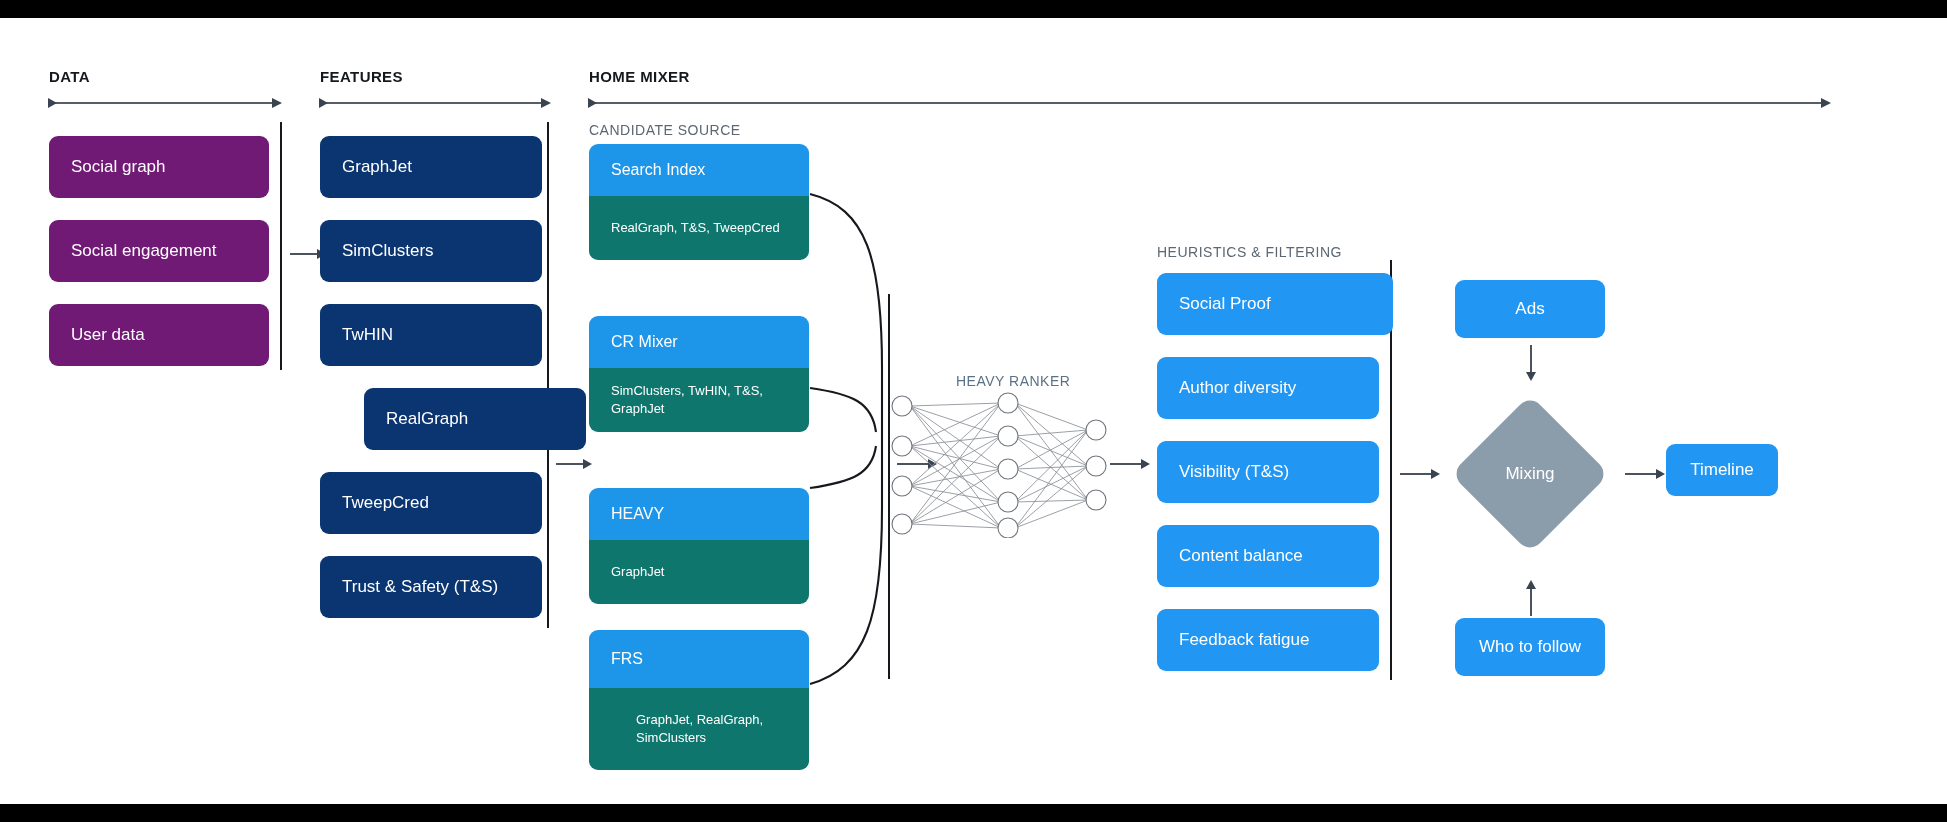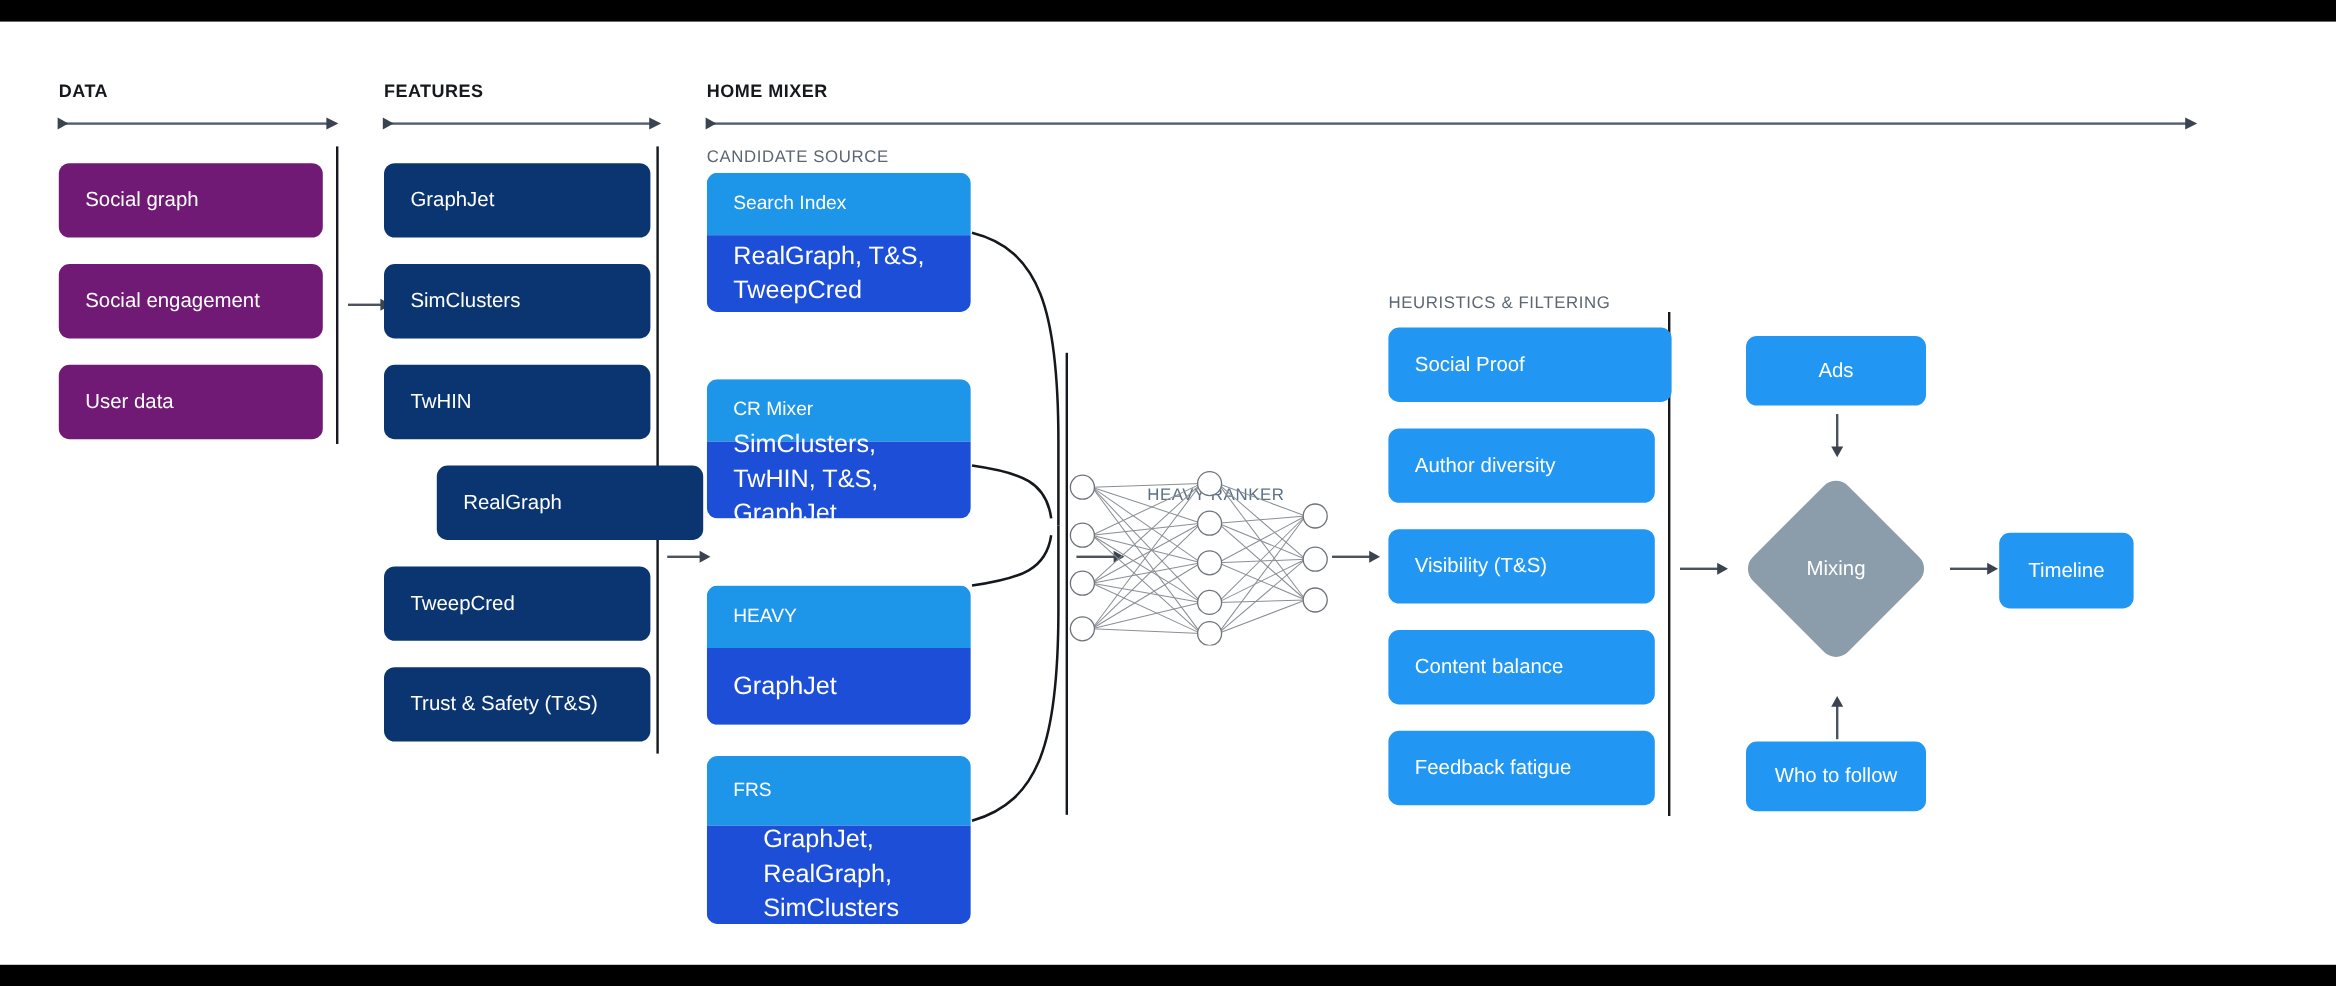--- a/index.html
+++ b/index.html
@@ -3,40 +3,40 @@
 <meta charset="utf-8">
 <style>
   html,body{margin:0;padding:0;background:#000;}
   body{width:1947px;height:822px;font-family:"Liberation Sans",sans-serif;overflow:hidden;}
   #stage{position:relative;width:1947px;height:822px;background:#000;}
   #canvas{position:absolute;left:0;top:18px;width:1947px;height:786px;background:#fff;}
   .abs{position:absolute;}
 
   .stage-label{font-size:15px;font-weight:bold;color:#15181c;letter-spacing:.4px;}
   .sub-label{font-size:14px;color:#5b6772;letter-spacing:.5px;}
-  .nn-label{font-size:14px;color:#5b7186;letter-spacing:.5px;margin-top:31px;}
+  .nn-label{font-size:14px;color:#5b7186;letter-spacing:.5px;}
 
   .axis{position:absolute;height:2px;background:#555f6b;}
   .axis:before{content:"";position:absolute;left:-1px;top:-4px;width:0;height:0;
     border-left:9px solid #3a4350;border-top:5px solid transparent;border-bottom:5px solid transparent;}
   .axis:after{content:"";position:absolute;right:-9px;top:-4.5px;width:0;height:0;
     border-left:10px solid #3a4350;border-top:5.5px solid transparent;border-bottom:5.5px solid transparent;}
 
   .divider{position:absolute;width:2px;background:#15181c;}
 
   .box{position:absolute;border-radius:9px;display:flex;align-items:center;
        color:#fff;font-size:17px;box-sizing:border-box;padding-left:22px;}
   .box.data{background:#701a75;}
   .box.feature{background:#0a3571;}
   .box.heur{background:#2196f3;}
   .box.out{background:#2196f3;justify-content:center;padding-left:0;}
 
   .card{position:absolute;border-radius:9px;overflow:hidden;}
   .card .hd{background:#1d95e8;color:#fff;font-size:16px;display:flex;align-items:center;padding-left:22px;box-sizing:border-box;}
-  .card .bd{background:#1d4ed8;color:#fff;font-size:21px;display:flex;align-items:center;padding:0 18px 0 22px;box-sizing:border-box;line-height:1.35;}
+  .card .bd{background:#0f766e;color:#fff;font-size:13px;display:flex;align-items:center;padding:0 18px 0 22px;box-sizing:border-box;line-height:1.35;}
 
   .arrow{position:absolute;height:1.6px;background:#4a535e;}
   .arrow:after{content:"";position:absolute;right:-8px;top:-4.2px;width:0;height:0;
     border-left:9px solid #3a4350;border-top:5px solid transparent;border-bottom:5px solid transparent;}
   .arrow-down{position:absolute;width:1.6px;background:#4a535e;}
   .arrow-down:after{content:"";position:absolute;left:-4.2px;bottom:-8px;width:0;height:0;
     border-top:9px solid #3a4350;border-left:5px solid transparent;border-right:5px solid transparent;}
   .arrow-up{position:absolute;width:1.6px;background:#4a535e;}
   .arrow-up:after{content:"";position:absolute;left:-4.2px;top:-8px;width:0;height:0;
     border-bottom:9px solid #3a4350;border-left:5px solid transparent;border-right:5px solid transparent;}
@@ -210,18 +210,18 @@
 
   <div class="diamond" style="left:1474px;top:400px;width:112px;height:112px;"></div>
   <div class="diamond-label" style="left:1455px;top:440px;width:150px;height:32px;">Mixing</div>
 
   <div class="arrow-up" style="left:1530px;top:570px;height:28px;"></div>
   <div class="box out" style="left:1455px;top:600px;width:150px;height:58px;">
     <span>Who to follow</span>
   </div>
 
   <div class="arrow" style="left:1625px;top:455px;width:32px;"></div>
-  <div class="box out" style="left:1666px;top:426px;width:112px;height:63px;text-align:right;">
+  <div class="box out" style="left:1666px;top:426px;width:112px;height:52px;text-align:right;">
     <span>Timeline</span>
   </div>
 
 </div>
 </div>
 
 </body></html>

